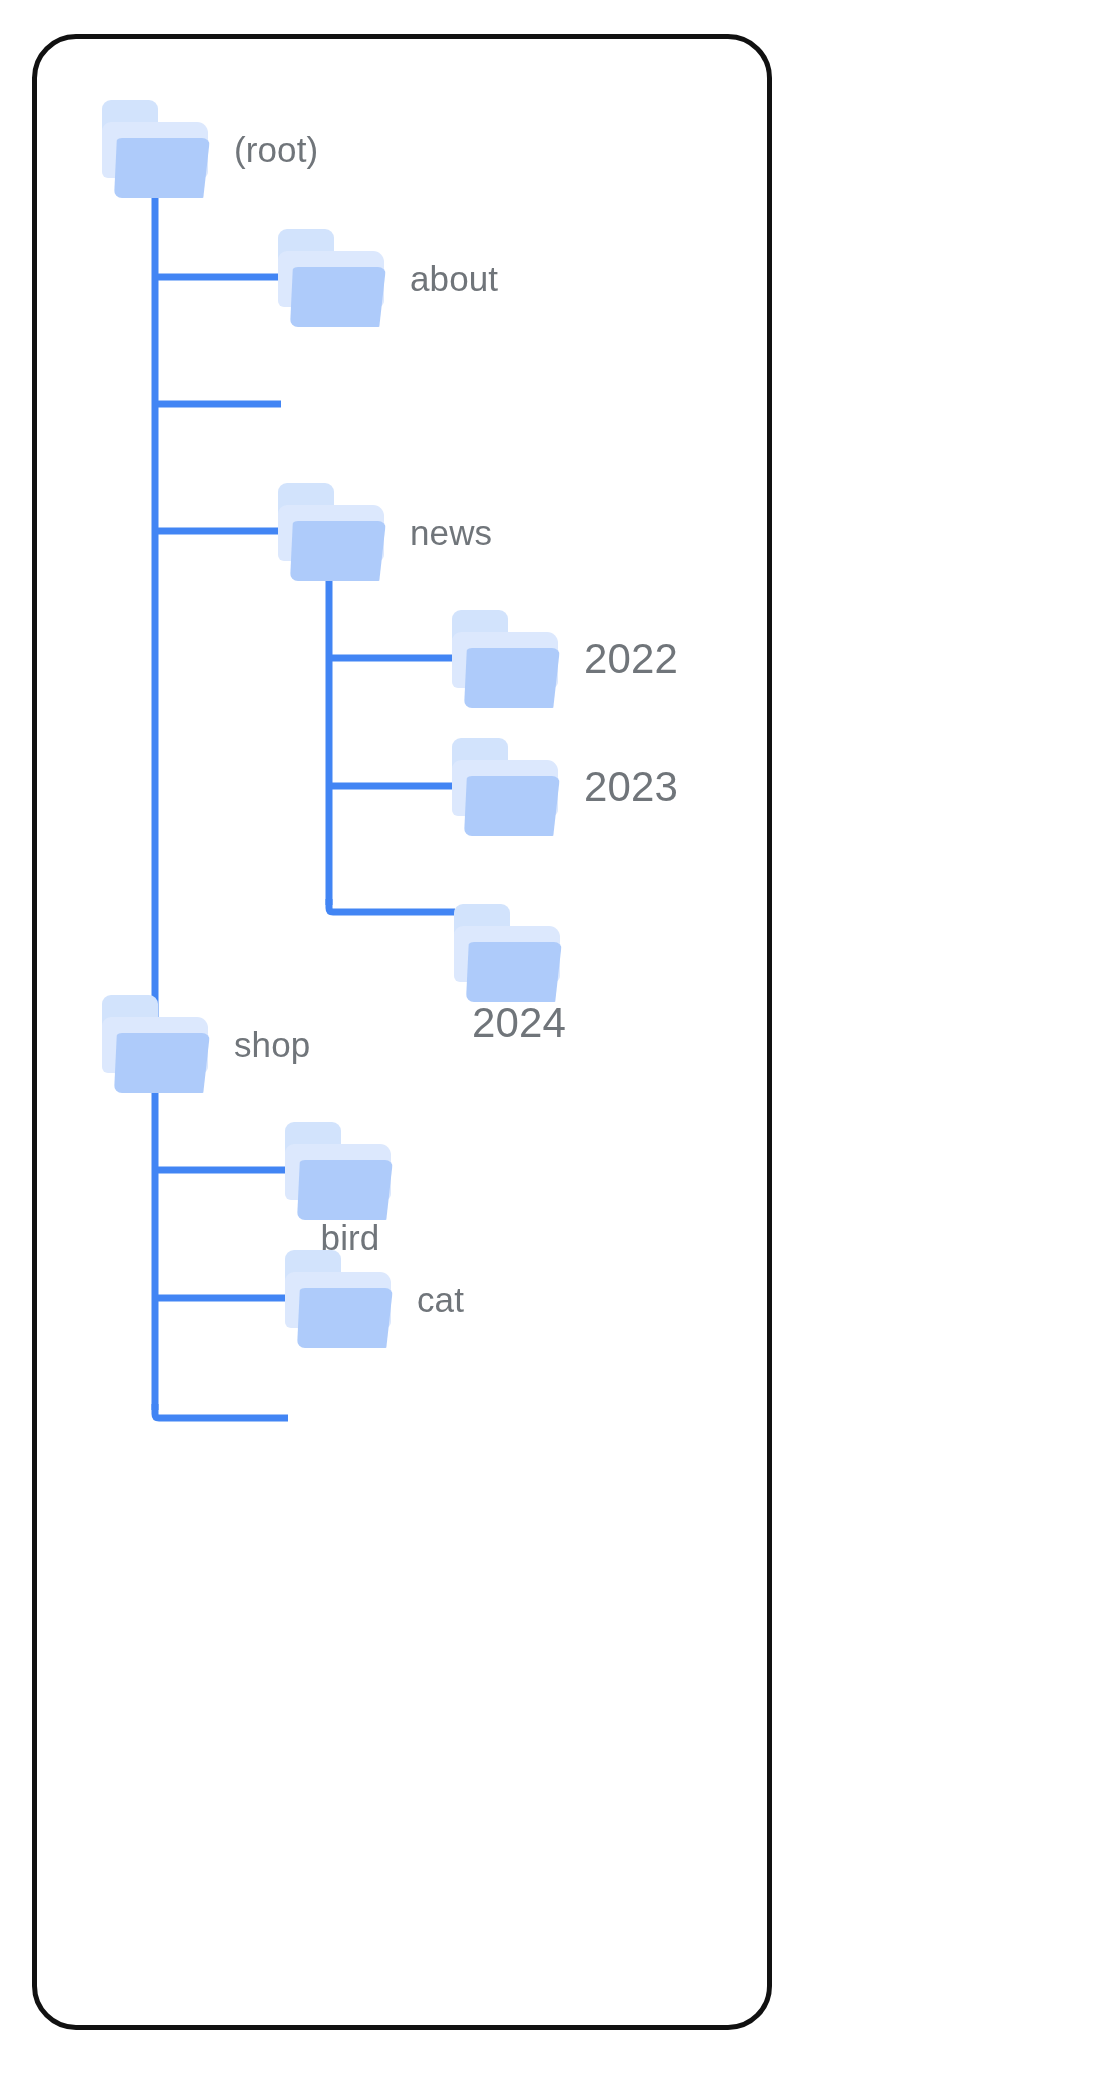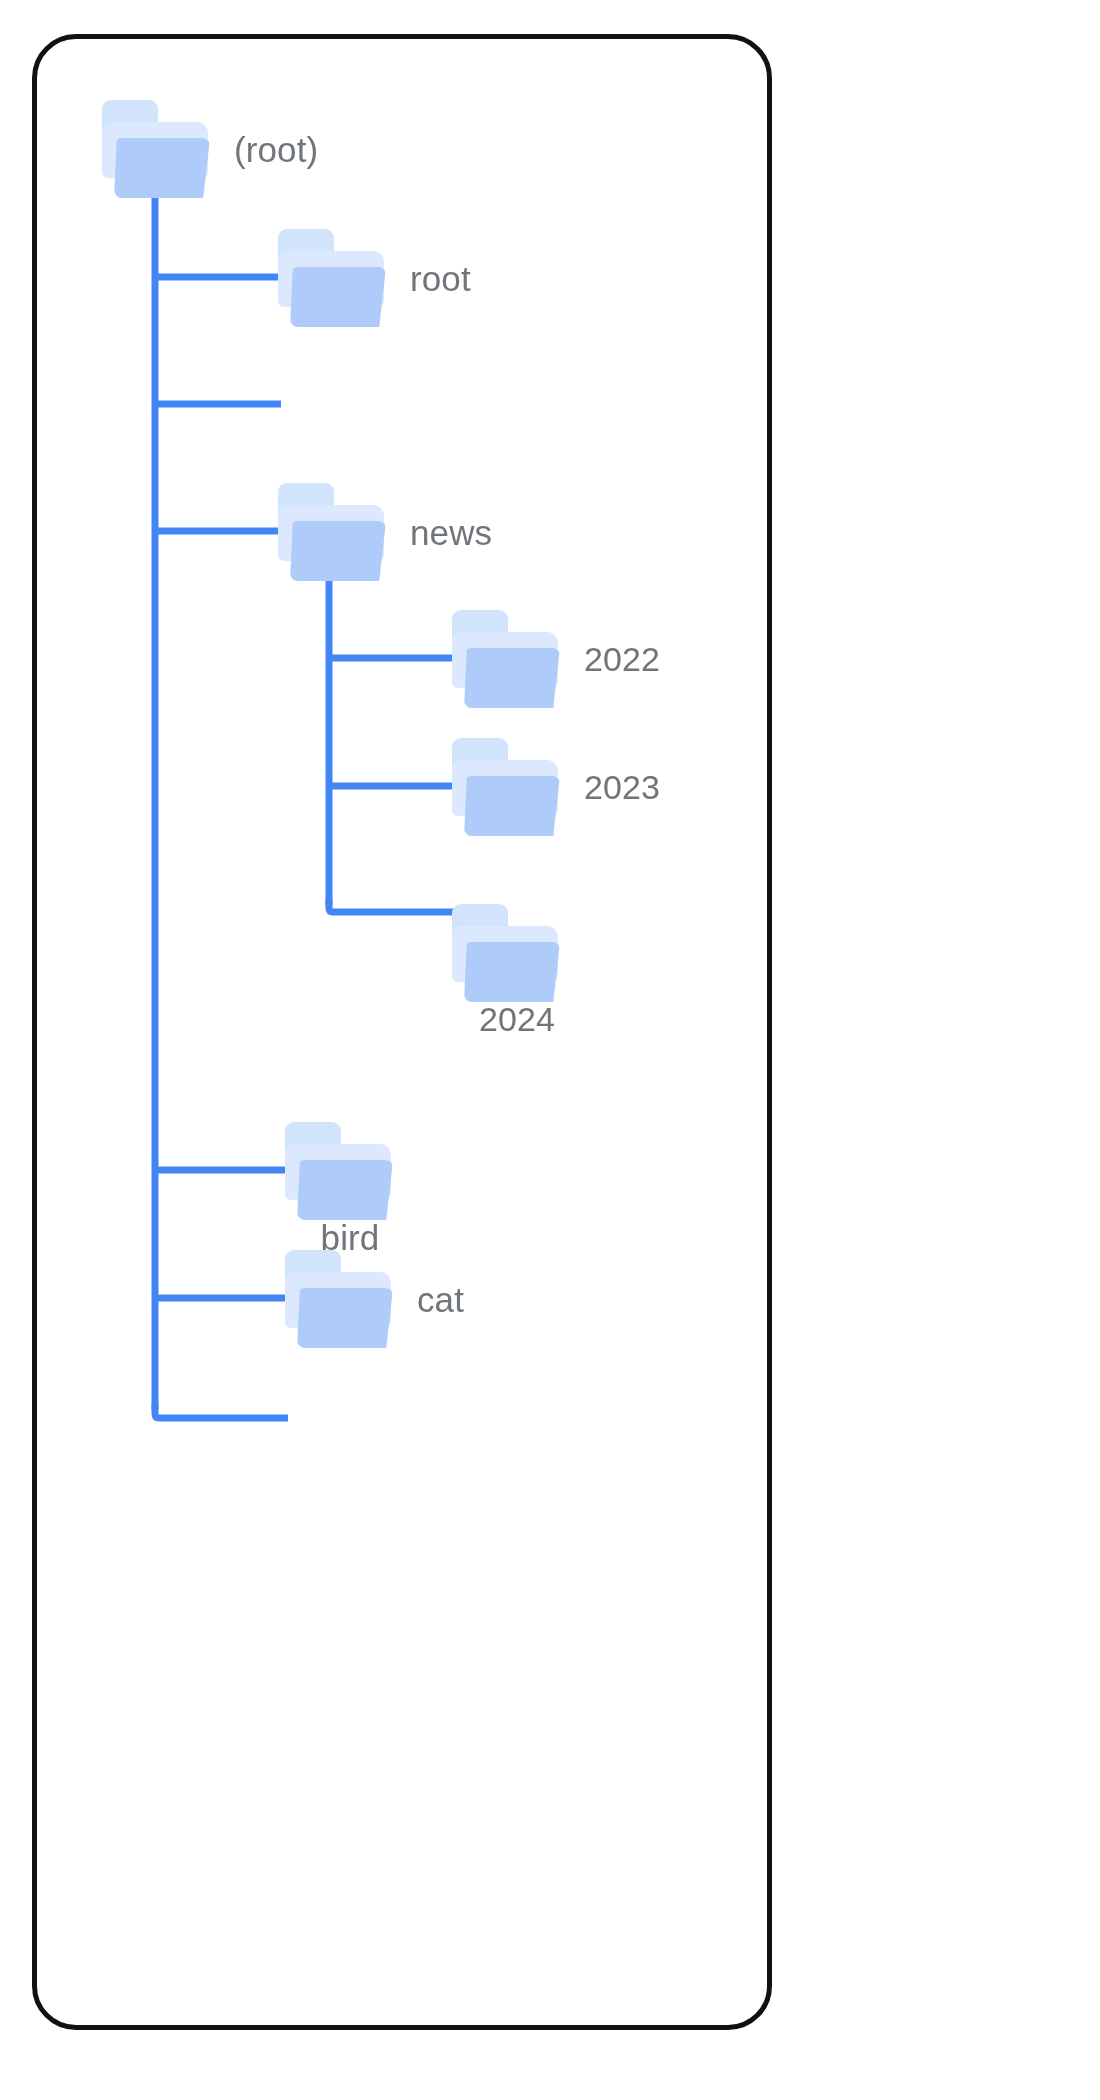--- a/index.html
+++ b/index.html
@@ -33,21 +33,21 @@
   .folder .front{
     position:absolute;left:14px;top:38px;width:96px;height:60px;
     background:#AECBFA;border-radius:8px;
     clip-path:polygon(3% 0%, 100% 0%, 93% 100%, 0% 100%);
   }
 
   .label{
     margin-left:22px;color:#70757A;font-size:35px;line-height:1;
     white-space:nowrap;letter-spacing:0.1px;
   }
-  .label.small{font-size:34px;}
+  .label.small{font-size:42px;}
 </style>
 </head>
 <body>
 
 <div id="stage">
 
   <div class="card"></div>
 
   <div class="tree-canvas">
     <svg width="840" height="2100" viewBox="0 0 840 2100" aria-hidden="true">
@@ -82,21 +82,21 @@
     </span>
     <span class="label">(root)</span>
   </div>
 
   <div class="node" style="left:276px;top:229px;">
     <span class="folder">
       <span class="back"></span>
         <span class="mid"></span>
         <span class="front"></span>
     </span>
-    <span class="label">root</span>
+    <span class="label">about</span>
   </div>
 
 
   <div class="node" style="left:276px;top:483px;">
     <span class="folder">
       <span class="back"></span>
         <span class="mid"></span>
         <span class="front"></span>
     </span>
     <span class="label">news</span>
@@ -122,20 +122,28 @@
 
   <div class="node" style="left:450px;top:904px;flex-direction:column;">
     <span class="folder">
       <span class="back"></span>
         <span class="mid"></span>
         <span class="front"></span>
     </span>
     <span class="label small">2024</span>
   </div>
 
+  <div class="node" style="left:100px;top:995px;">
+    <span class="folder">
+      <span class="back"></span>
+        <span class="mid"></span>
+        <span class="front"></span>
+    </span>
+    <span class="label">shop</span>
+  </div>
 
   <div class="node" style="left:283px;top:1122px;flex-direction:column;">
     <span class="folder">
       <span class="back"></span>
         <span class="mid"></span>
         <span class="front"></span>
     </span>
     <span class="label">bird</span>
   </div>
 

